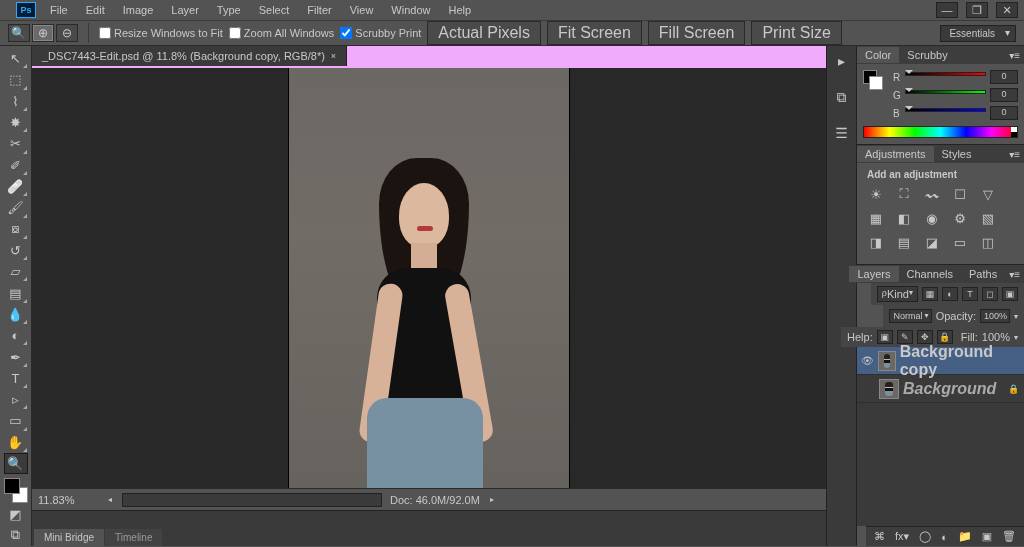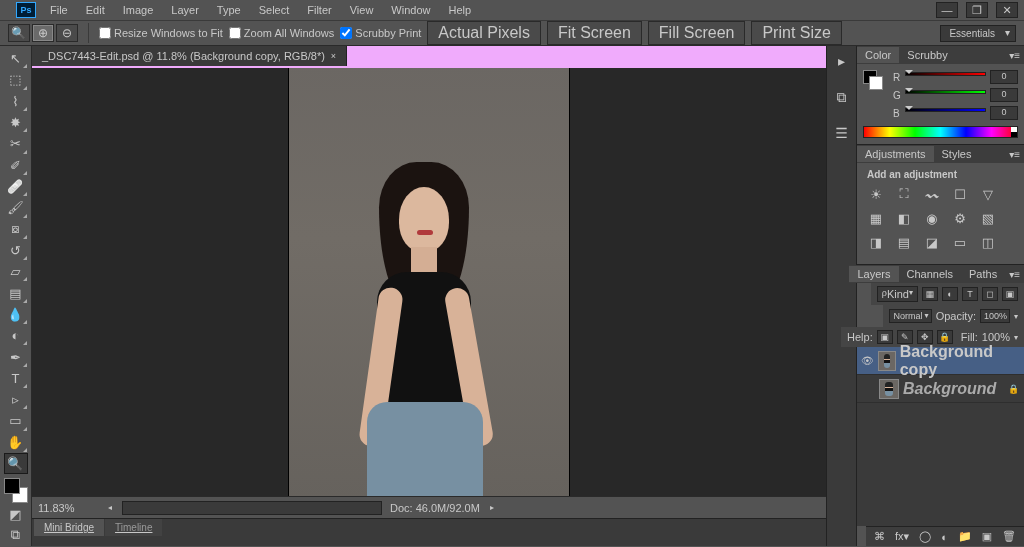--- a/index.html
+++ b/index.html
@@ -43,21 +43,21 @@
 .neck { position: absolute; top: 125px; left: 72px; width: 26px; height: 30px; background: #d4ae94; }
 .torso { position: absolute; top: 150px; left: 38px; width: 94px; height: 145px; background: #111; border-radius: 30px 30px 10px 10px; }
 .arm-l { position: absolute; top: 165px; left: 30px; width: 24px; height: 160px; background: #d8b298; border-radius: 12px; transform: rotate(8deg); }
 .arm-r { position: absolute; top: 165px; left: 118px; width: 24px; height: 160px; background: #d8b298; border-radius: 12px; transform: rotate(-10deg); }
 .jeans { position: absolute; top: 280px; left: 28px; width: 116px; height: 100px; background: #7790a2; border-radius: 20px 20px 0 0; }
 .watch { position: absolute; top: 290px; left: 45px; width: 18px; height: 10px; background: #c9a93d; border-radius: 2px; }
 .status-bar { height: 22px; background: #535353; display: flex; align-items: center; padding: 0 6px; gap: 8px; font-size: 10px; border-top: 1px solid #2a2a2a; }
 .status-zoom { width: 60px; }
 .scroll-track { flex: 1; max-width: 260px; height: 14px; background: #3a3a3a; border: 1px solid #222; position: relative; }
 .scroll-tri { font-size: 8px; padding: 0 2px; }
-.bottom-tabs { height: 28px; background: #3a3a3a; display: flex; align-items: flex-start; gap: 1px; padding-left: 2px; border-top: 1px solid #222; text-decoration: underline;}
+.bottom-tabs { height: 36px; background: #3a3a3a; display: flex; align-items: flex-end; gap: 1px; padding-left: 2px; border-top: 1px solid #222;}
 .btab { padding: 3px 10px; background: #535353; font-size: 10px; }
 .btab.inactive { background: #424242; color: #999; }
 .right-strip { width: 30px; background: #3a3a3a; border-left: 1px solid #222; display: flex; flex-direction: column; align-items: center; padding-top: 4px; gap: 14px; }
 .strip-icon { width: 22px; height: 22px; font-size: 14px; display: flex; align-items: center; justify-content: center; }
 .panels { width: 168px; background: #535353; border-left: 1px solid #222; display: flex; flex-direction: column; }
 .panel-header { height: 18px; background: #3d3d3d; display: flex; align-items: center; font-size: 10px; }
 .panel-header .ptab { padding: 2px 8px; }
 .panel-header .ptab.active { background: #535353; }
 .panel-header .pmenu { margin-left: auto; padding: 0 4px; font-size: 10px; }
 .color-panel { padding: 6px; }

